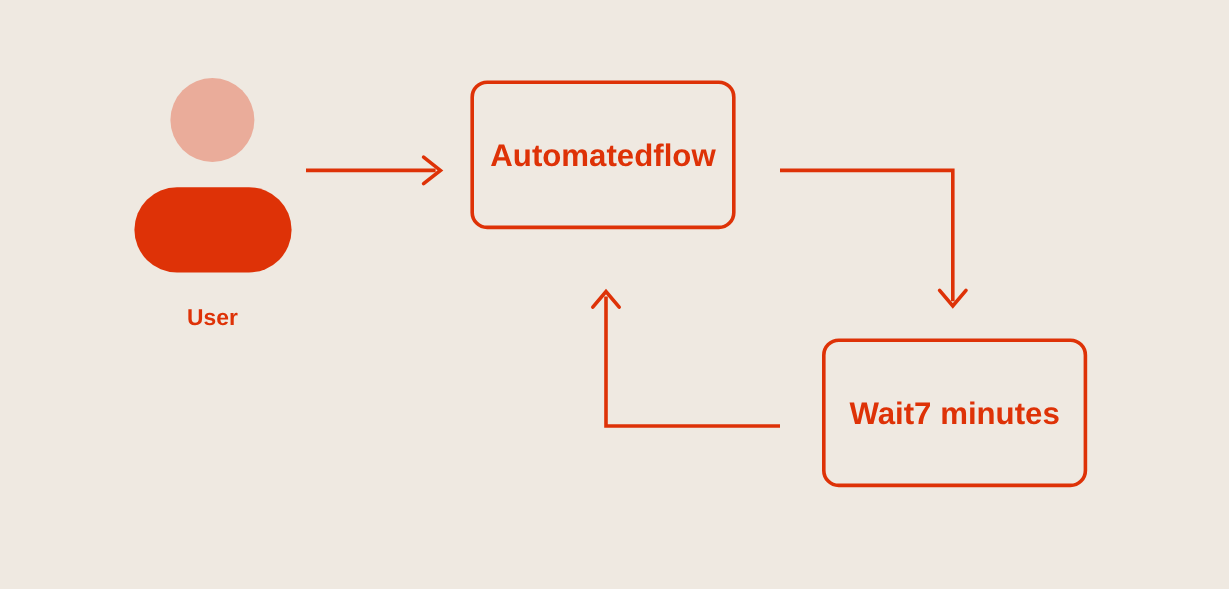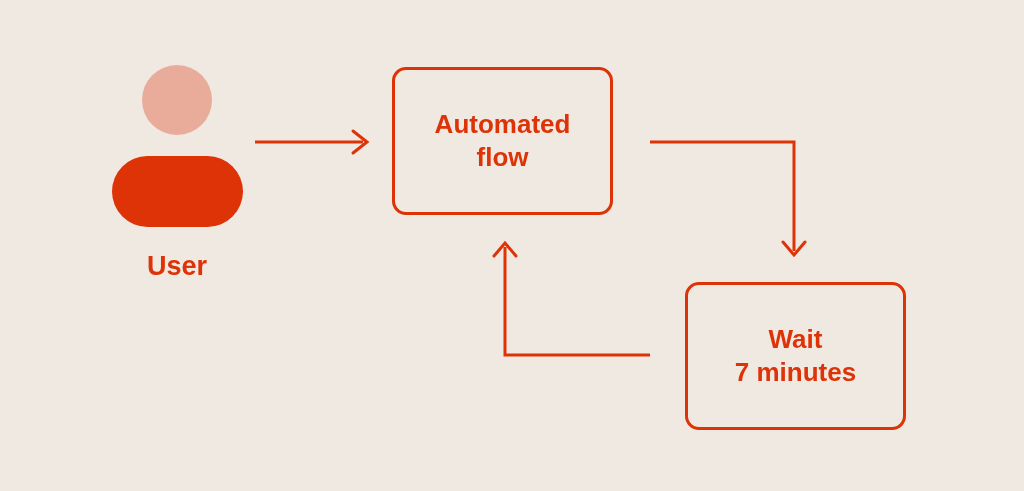--- a/index.html
+++ b/index.html
@@ -44,31 +44,31 @@
     width: 131px; height: 71px;
     border-radius: 36px;
     background: var(--accent);
   }
   .user-label {
     position: absolute;
     left: 77px; top: 250px;
     width: 200px;
     text-align: center;
     color: var(--accent);
-    font-size: 27px;
+    font-size: 19px;
     font-weight: 600;
     line-height: 32px;
   }
   .node {
     position: absolute;
-    width: 221px; height: 148px;
+    width: 221px; height: 124px;
     border: 3px solid var(--accent);
     border-radius: 14px;
     display: flex;
-    flex-direction: column;
+    flex-direction: row;
     align-items: center;
     justify-content: center;
     text-align: center;
     color: var(--accent);
     font-size: 26px;
     font-weight: 600;
     line-height: 33px;
   }
   .node-automated-flow { left: 392px; top: 67px; }
   .node-wait { left: 685px; top: 282px; justify-content: center; }

